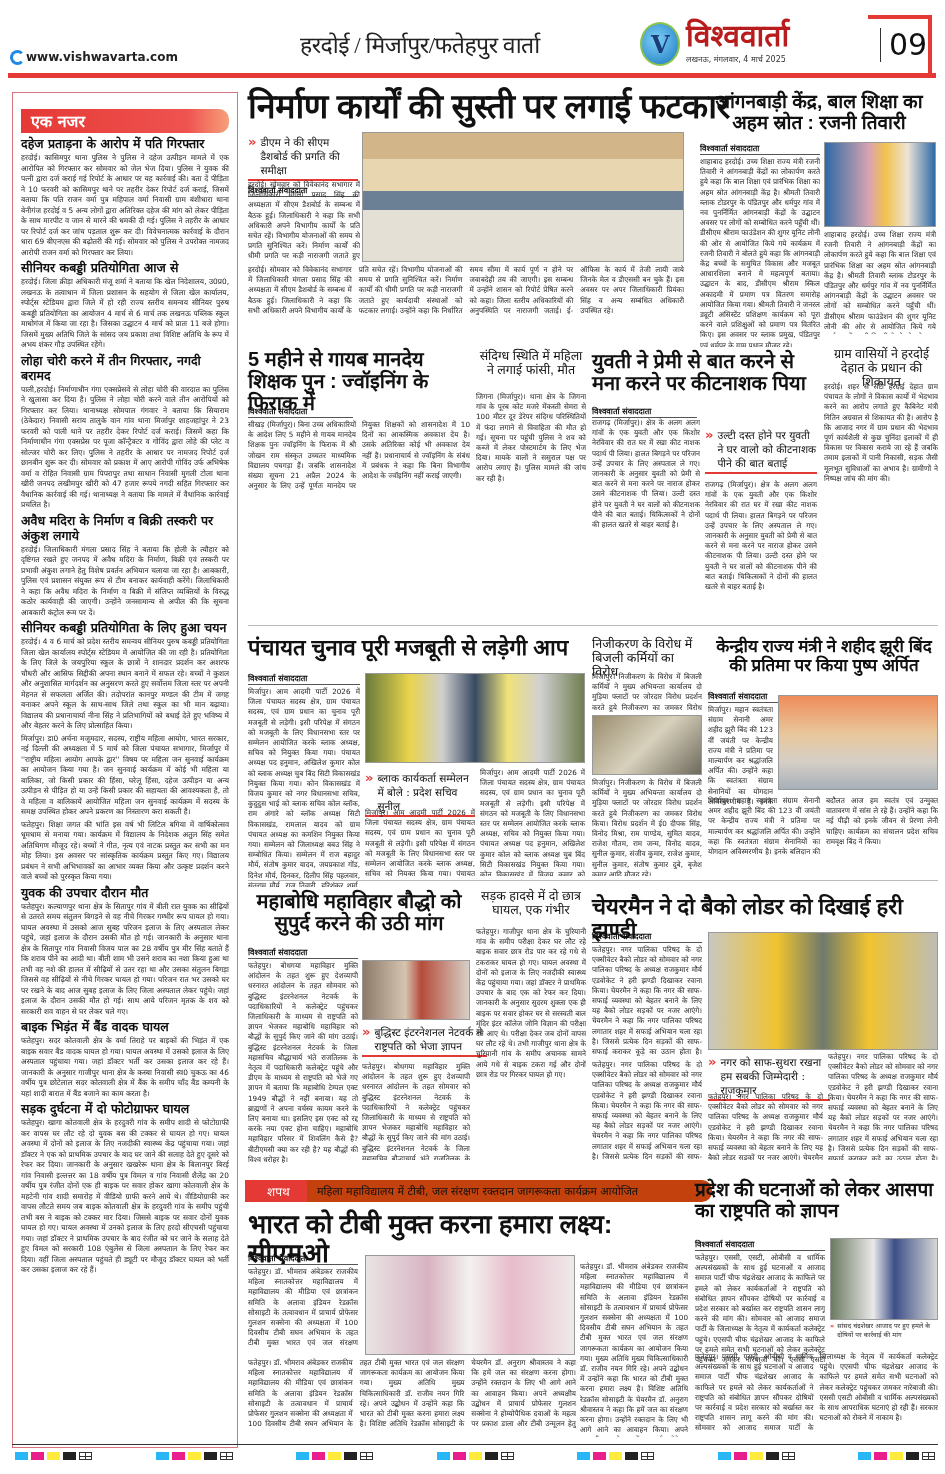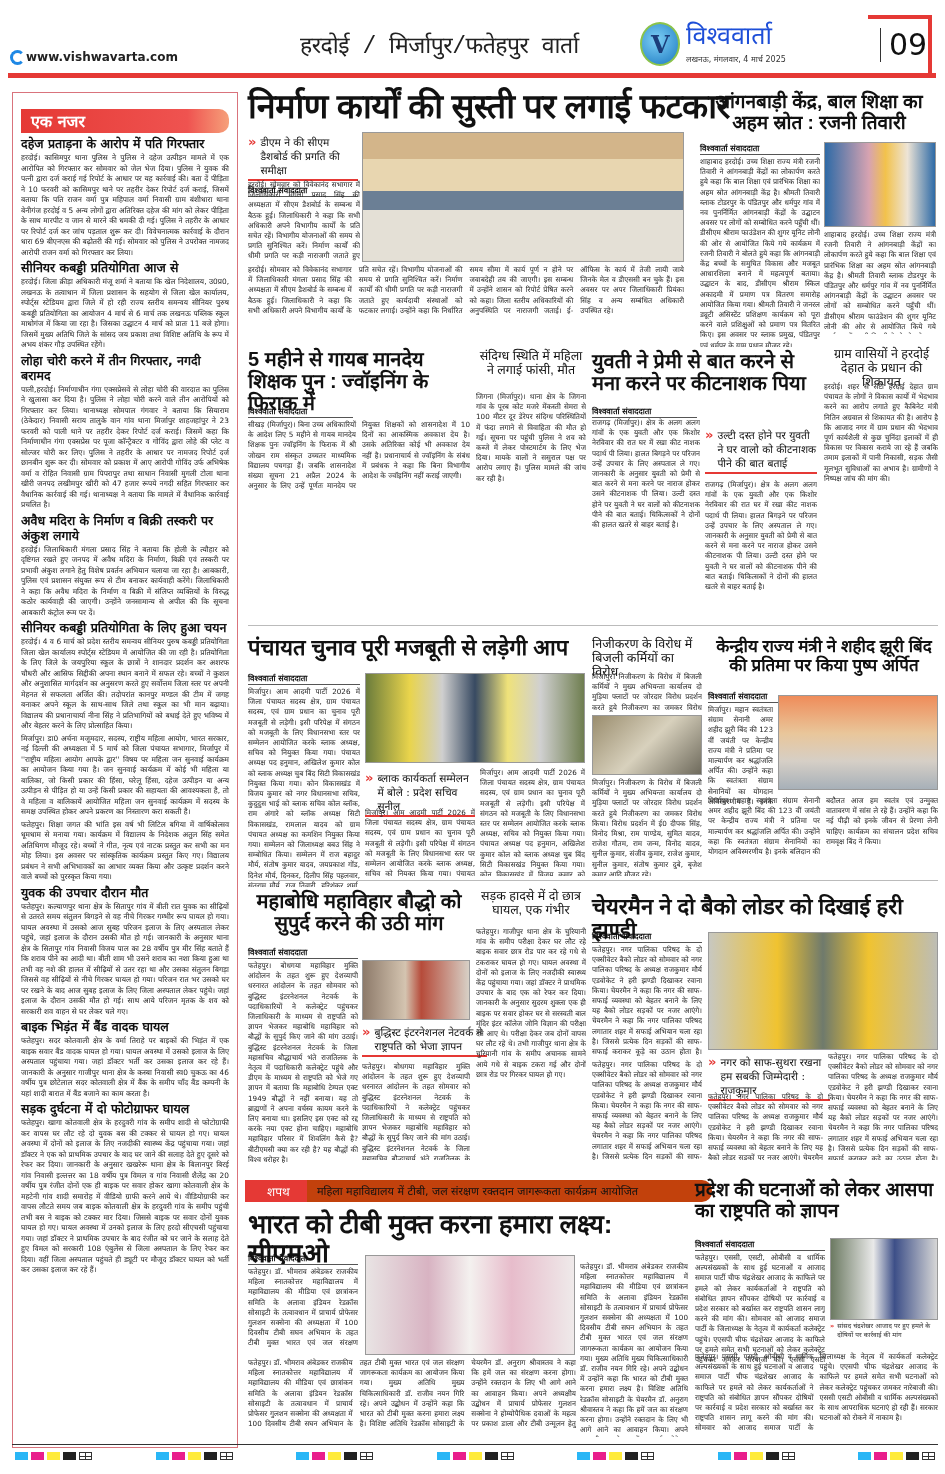--- a/index.html
+++ b/index.html
@@ -1,25 +1,25 @@
 <!DOCTYPE html>
 <html><head>
 <meta charset="utf-8">
 <style>
 *{box-sizing:border-box;margin:0;padding:0}
 html,body{width:945px;height:1474px;background:#fff;overflow:hidden}
 body{font-family:"DejaVu Sans","Liberation Sans",sans-serif;color:#111;position:relative}
 .abs{position:absolute}
 .hdr-site{left:10px;top:50px;font-size:12px;color:#222;font-weight:bold;display:flex;align-items:flex-start;gap:1px}
 .ie-icon{width:15px;height:15px;border-radius:50%;border:3px solid #1e88e5;border-right-color:transparent;display:inline-block}
-.hdr-title{left:300px;top:28px;font-size:23px;color:#222;font-family:Liberation Mono, monospace;letter-spacing:-0.5px}
+.hdr-title{left:300px;top:28px;font-size:23px;color:#222;font-family:Liberation Serif, serif;letter-spacing:-0.5px}
 .logo{left:640px;top:22px;display:flex;align-items:flex-start;gap:6px}
 .logo-globe{width:40px;height:44px;border-radius:50%;background:radial-gradient(circle at 40% 40%,#7ed0f5,#1a78c2);position:relative;border:2px solid #8bc34a}
 .logo-globe span{position:absolute;left:9px;top:6px;font-weight:bold;font-size:24px;color:#1b3d7a;font-family:"DejaVu Serif",serif}
-.logo-name{font-size:25px;font-weight:normal;color:#1d4ed8;line-height:28px}
+.logo-name{font-size:30px;font-weight:bold;color:#b91c1c;line-height:28px}
 .logo-date{font-size:8px;color:#333;margin-top:3px}
 .pageno-box{left:868px;top:15px;width:64px;height:62px;border-top:4px solid #e53935;border-right:4px solid #e53935}
 .pageno{left:880px;top:28px;font-size:30px;color:#111;border-left:1px solid #333;padding-left:8px;line-height:34px}
 .redrule{left:8px;top:73px;width:928px;height:5px;background:#e53935}
 .leftcol{left:12px;top:92px;width:226px;height:1356px;border:1.5px solid #d9737c;padding:16px 8px}
 .eknazar{background:linear-gradient(90deg,#e53935,#ef5350 80%,#f6a07a);color:#fff;font-weight:bold;font-size:16px;padding:1px 10px;border-radius:0 10px 10px 0;margin-bottom:3px}
 .lh{font-size:12.5px;font-weight:bold;color:#111;line-height:15px;margin:2px 0 2px}
 .lt{font-size:7.4px;line-height:10.5px;color:#222;text-align:justify;margin-bottom:2px}
 .big-h{font-family:"Liberation Sans Narrow","Liberation Sans",sans-serif;font-weight:bold;color:#111;line-height:1.1}
 .byline{font-size:8px;font-weight:bold;border-bottom:1px solid #555;padding-bottom:1px;margin-bottom:2px}

